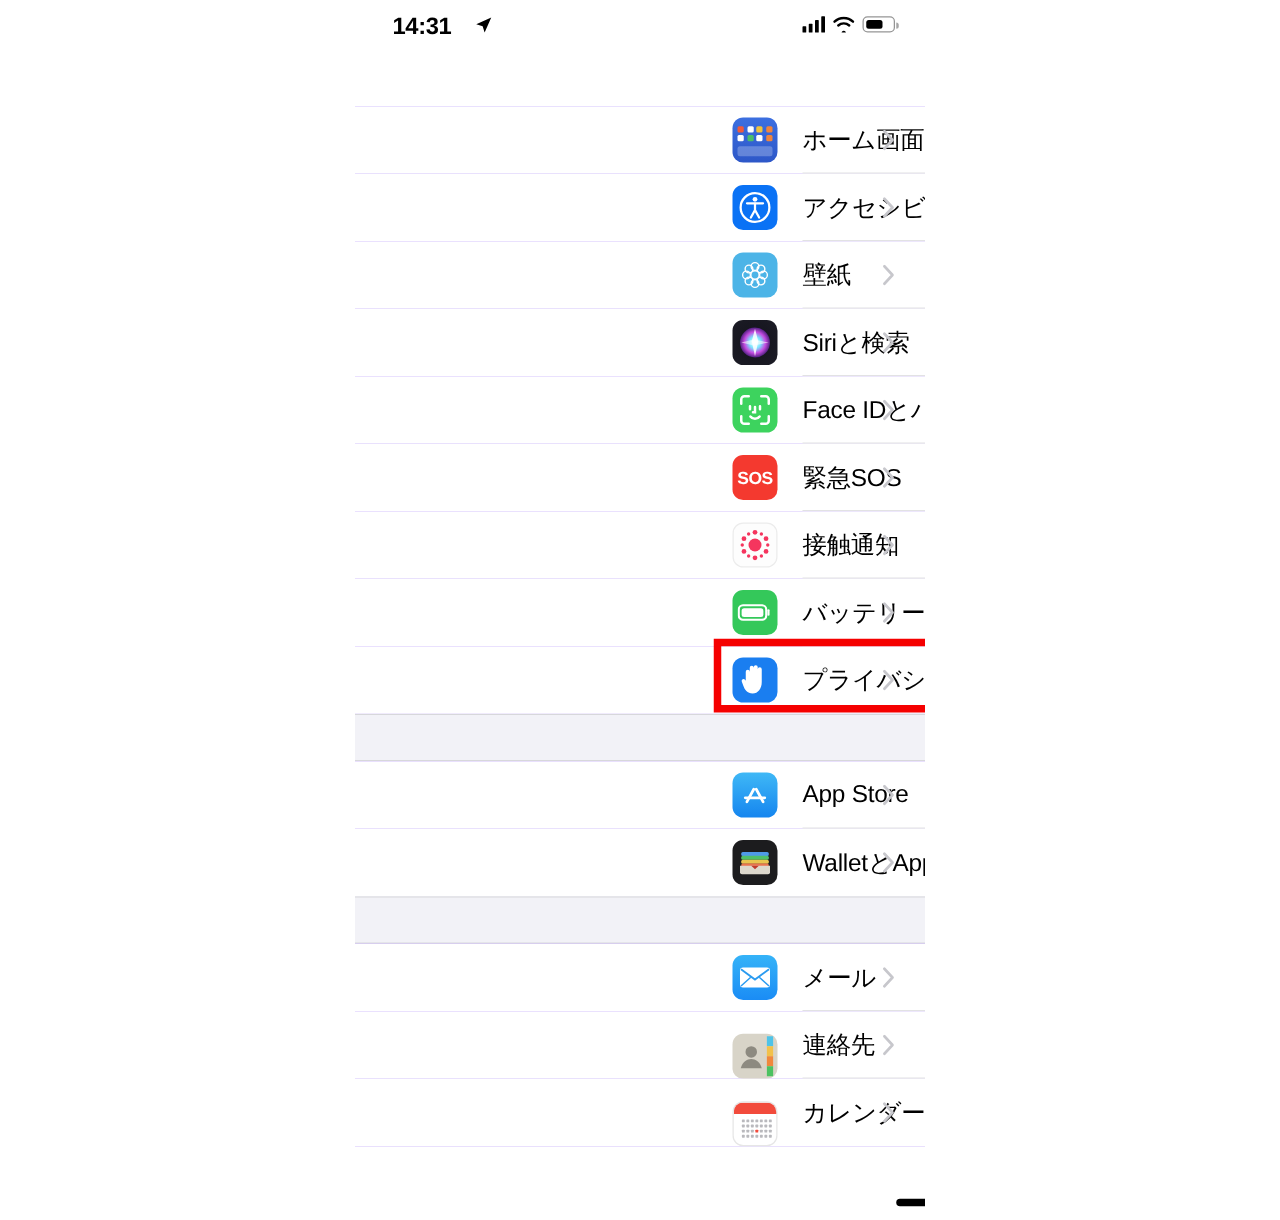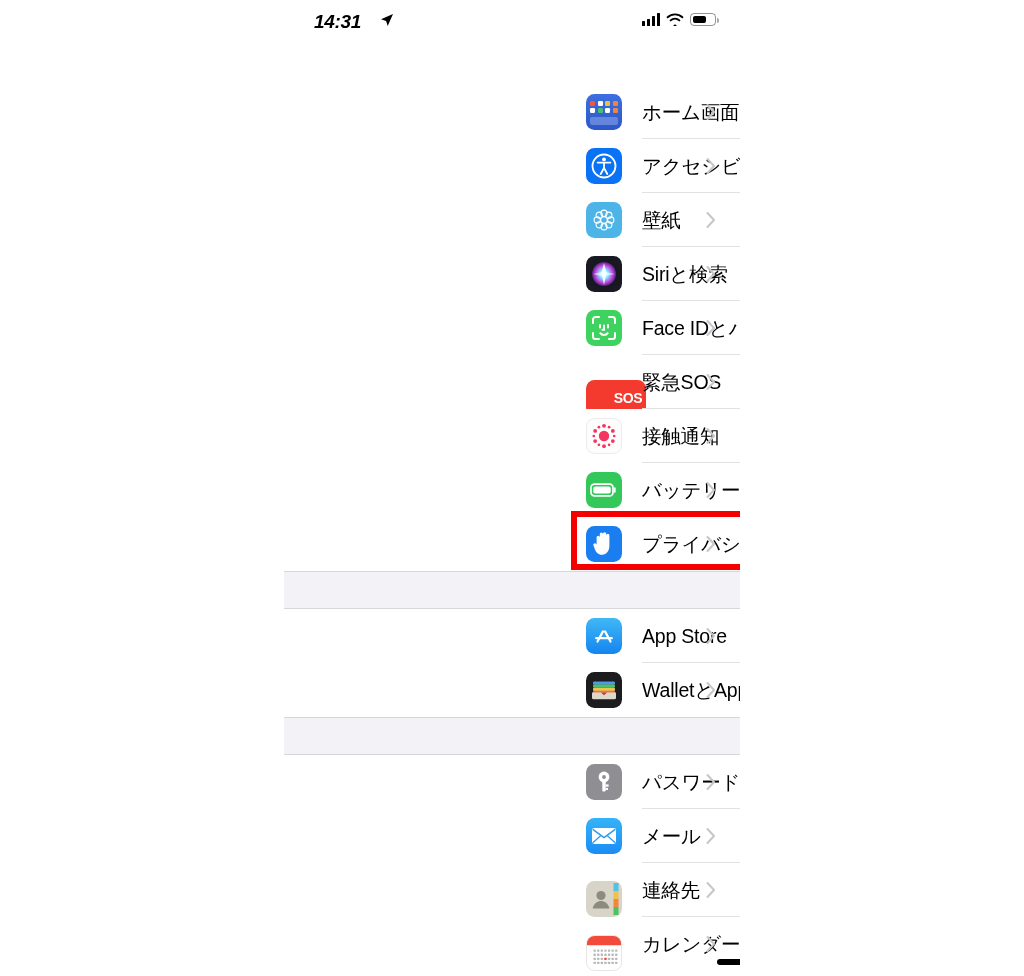--- a/index.html
+++ b/index.html
@@ -27,21 +27,20 @@
     overflow: hidden;
   }
 
   
   #statusbar {
     position: absolute;
     left: 0; top: 0;
     width: 456px; height: 44px;
     z-index: 40;
     pointer-events: none;
-    font-style: italic;
   }
   #status-time {
     position: absolute;
     left: 30px; top: 11px;
     font-size: 19px;
     font-weight: bold;
     color: #000;
     letter-spacing: -0.3px;
   }
   #loc-arrow {
@@ -328,21 +327,21 @@
           </div>
           <span class="label" style="top: 50%; transform: translateY(-50%);">Face IDとパスコード</span>
           <span class="chev" style="top: 50%; transform: translateY(-50%);">
             <svg width="10" height="17" viewBox="0 0 10 17">
               <path d="M1.5 1.5 L8 8.5 L1.5 15.5" fill="none" stroke="#c7c7cc" stroke-width="2.1" stroke-linecap="round" stroke-linejoin="round"></path>
             </svg>
           </span>
           <div class="sep"></div>
         </div>
         <div class="row">
-          <div class="ico ic-sos" style="top: 25px; padding-left: 24px;">
+          <div class="ico ic-sos" style="top: 9px;">
             <b>SOS</b>
           </div>
           <span class="label" style="top: 50%; transform: translateY(-50%);">緊急SOS</span>
           <span class="chev" style="top: 50%; transform: translateY(-50%);">
             <svg width="10" height="17" viewBox="0 0 10 17">
               <path d="M1.5 1.5 L8 8.5 L1.5 15.5" fill="none" stroke="#c7c7cc" stroke-width="2.1" stroke-linecap="round" stroke-linejoin="round"></path>
             </svg>
           </span>
           <div class="sep"></div>
         </div>
@@ -436,38 +435,20 @@
           <span class="label" style="top: 50%; transform: translateY(-50%);">WalletとApple Pay</span>
           <span class="chev" style="top: 50%; transform: translateY(-50%);">
             <svg width="10" height="17" viewBox="0 0 10 17">
               <path d="M1.5 1.5 L8 8.5 L1.5 15.5" fill="none" stroke="#c7c7cc" stroke-width="2.1" stroke-linecap="round" stroke-linejoin="round"></path>
             </svg>
           </span>
         </div>
       </div>
       <div class="gap" style="height:38px"></div>
       <div class="group">
-        <div class="row">
-          <div class="ico ic-pass" style="top: 9px;">
-            <svg width="22" height="26" viewBox="0 0 22 26">
-              <circle cx="11" cy="8" r="5.4" fill="#fff"></circle>
-              <circle cx="11" cy="8" r="1.9" fill="#8e8e93"></circle>
-              <rect x="9.3" y="12" width="3.4" height="10.5" rx="1.2" fill="#fff"></rect>
-              <rect x="12.5" y="15.4" width="3.1" height="2.3" fill="#fff"></rect>
-              <rect x="12.5" y="18.9" width="2.5" height="2.1" fill="#fff"></rect>
-            </svg>
-          </div>
-          <span class="label" style="top: 50%; transform: translateY(-50%);">パスワード</span>
-          <span class="chev" style="top: 50%; transform: translateY(-50%);">
-            <svg width="10" height="17" viewBox="0 0 10 17">
-              <path d="M1.5 1.5 L8 8.5 L1.5 15.5" fill="none" stroke="#c7c7cc" stroke-width="2.1" stroke-linecap="round" stroke-linejoin="round"></path>
-            </svg>
-          </span>
-          <div class="sep"></div>
-        </div>
         <div class="row">
           <div class="ico ic-mail" style="top: 9px;">
             <svg width="26" height="20" viewBox="0 0 26 20">
               <rect x="1" y="2" width="24" height="16" rx="2.4" fill="#fff"></rect>
               <path d="M1.8 3.4 L13 11.6 L24.2 3.4" stroke="#2a9bf0" stroke-width="1.5" fill="none"></path>
               <path d="M1.8 16.8 L9.6 9.8 M24.2 16.8 L16.4 9.8" stroke="#2a9bf0" stroke-width="1.2" fill="none"></path>
             </svg>
           </div>
           <span class="label" style="top: 50%; transform: translateY(-50%);">メール</span>
           <span class="chev" style="top: 50%; transform: translateY(-50%);">

